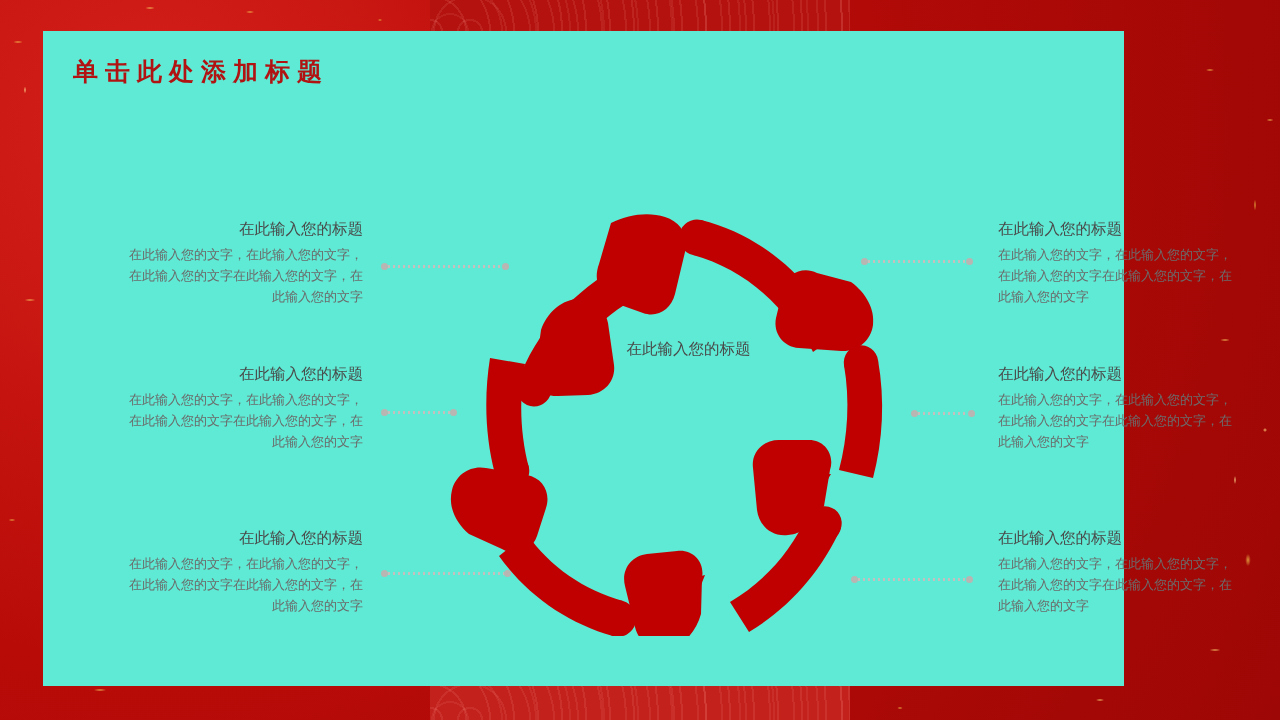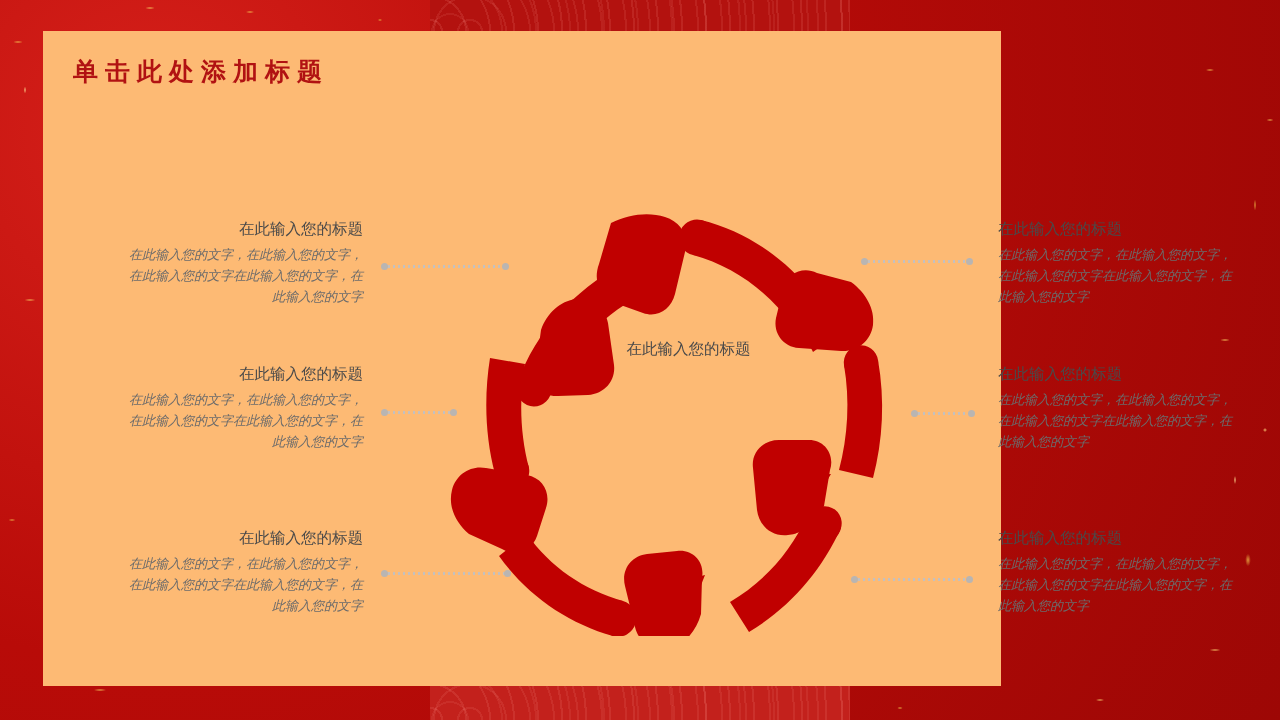--- a/index.html
+++ b/index.html
@@ -67,23 +67,23 @@
       repeating-radial-gradient(circle at 20px 100%, rgba(255,255,255,0) 0 17px, rgba(255,160,150,.10) 17px 19px, rgba(255,255,255,0) 19px 34px);
   }
   .wave-top { top: 0; height: 32px; }
   .wave-bottom { bottom: 0; height: 34px; background-color: #c3211c; }
 
   
   .panel {
     position: absolute;
     left: 43px;
     top: 31px;
-    width: 958px;
+    width: 1081px;
     height: 655px;
-    background: #fdba74;
+    background: #5eead4;
   }
 
   .slide-title {
     position: absolute;
     left: 30px;
     top: 24px;
     font-size: 25px;
     font-weight: bold;
     color: #b11212;
     letter-spacing: 7px;
@@ -97,21 +97,20 @@
     font-size: 15.5px;
     color: #4a4a4a;
     margin-bottom: 5px;
     line-height: 1.3;
     white-space: nowrap;
   }
   .txt-block .blk-body {
     font-size: 13px;
     color: #6b6b6b;
     line-height: 1.62;
-    font-style: italic;
   }
   .txt-left  { text-align: right; }
   .txt-right { text-align: left; }
 
   .lt1 { left: 75px;  top: 188px; }
   .lt2 { left: 75px;  top: 333px; }
   .lt3 { left: 75px;  top: 497px; }
   .rt1 { left: 955px; top: 188px; }
   .rt2 { left: 955px; top: 333px; }
   .rt3 { left: 955px; top: 497px; }

